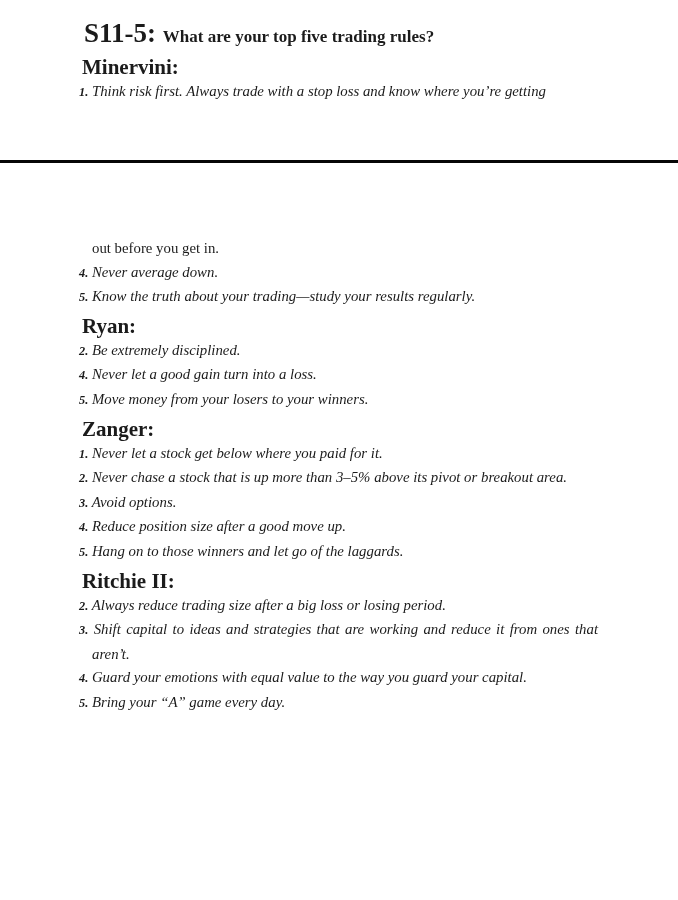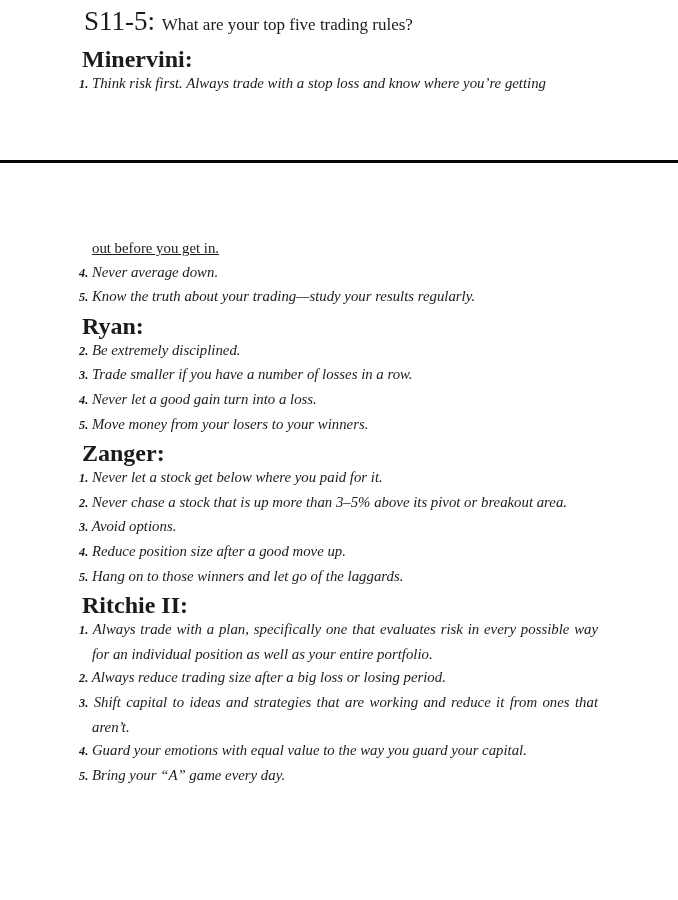--- a/index.html
+++ b/index.html
@@ -27,32 +27,32 @@
     border: 0;
     height: 3px;
     width: 678px;
     background: #060606;
   }
   .page-next {
     box-sizing: border-box;
     padding: 74px 80px 0 79px;
   }
   h1.question {
-    margin: 0 0 0 5px;
+    margin: 16px 0 0 5px;
     font-size: 27px;
-    line-height: 36px;
-    font-weight: normal;
+    line-height: 29px;
+    font-weight: bold;
     white-space: nowrap;
   }
   h1.question .question-title {
     font-size: 17px;
   }
   h2.section-heading {
     margin: 4px 0 0 3px;
-    font-size: 24px;
+    font-size: 21px;
     line-height: 25px;
     font-weight: bold;
   }
   ol.rules {
     list-style: none;
     margin: 0;
     padding: 0;
   }
   li.rule {
     font-size: 14.8px;
@@ -68,21 +68,20 @@
   }
   li.rule .num {
     font-size: 12.3px;
     font-weight: bold;
   }
   p.continuation {
     margin: 0 0 0 13px;
     font-size: 14.8px;
     line-height: 23.6px;
     text-align: left;
-    text-decoration: underline;
   }
   h1.question.partial {
     margin-top: 0;
   }
 </style>
 </head>
 <body>
 
 <main class="page">
 
@@ -104,37 +103,35 @@
     <p class="continuation">out before you get in.</p>
 
     <ol class="rules">
       <li class="rule"><span class="num">4.</span> <span class="rule-text">Never average down.</span></li>
       <li class="rule"><span class="num">5.</span> <span class="rule-text">Know the truth about your trading—study your results regularly.</span></li>
     </ol>
 
     <h2 class="section-heading">Ryan:</h2>
     <ol class="rules">
       <li class="rule"><span class="num">2.</span> <span class="rule-text">Be extremely disciplined.</span></li>
-      <li class="rule"><span class="num">3.</span> <span class="rule-text">Trade smaller if you have a number of losses in a row.</span></li>
       <li class="rule"><span class="num">4.</span> <span class="rule-text">Never let a good gain turn into a loss.</span></li>
       <li class="rule"><span class="num">5.</span> <span class="rule-text">Move money from your losers to your winners.</span></li>
     </ol>
 
     <h2 class="section-heading">Zanger:</h2>
     <ol class="rules">
       <li class="rule"><span class="num">1.</span> <span class="rule-text">Never let a stock get below where you paid for it.</span></li>
       <li class="rule"><span class="num">2.</span> <span class="rule-text">Never chase a stock that is up more than 3–5% above its pivot or breakout area.</span></li>
       <li class="rule"><span class="num">3.</span> <span class="rule-text">Avoid options.</span></li>
       <li class="rule"><span class="num">4.</span> <span class="rule-text">Reduce position size after a good move up.</span></li>
       <li class="rule"><span class="num">5.</span> <span class="rule-text">Hang on to those winners and let go of the laggards.</span></li>
     </ol>
 
     <h2 class="section-heading">Ritchie II:</h2>
     <ol class="rules">
-      <li class="rule"><span class="num">1.</span> <span class="rule-text">Always trade with a plan, specifically one that evaluates risk in every possible way for an individual position as well as your entire portfolio.</span></li>
       <li class="rule"><span class="num">2.</span> <span class="rule-text">Always reduce trading size after a big loss or losing period.</span></li>
       <li class="rule"><span class="num">3.</span> <span class="rule-text">Shift capital to ideas and strategies that are working and reduce it from ones that aren’t.</span></li>
       <li class="rule"><span class="num">4.</span> <span class="rule-text">Guard your emotions with equal value to the way you guard your capital.</span></li>
       <li class="rule"><span class="num">5.</span> <span class="rule-text">Bring your “A” game every day.</span></li>
     </ol>
 
 
   </section>
 </main>
 

